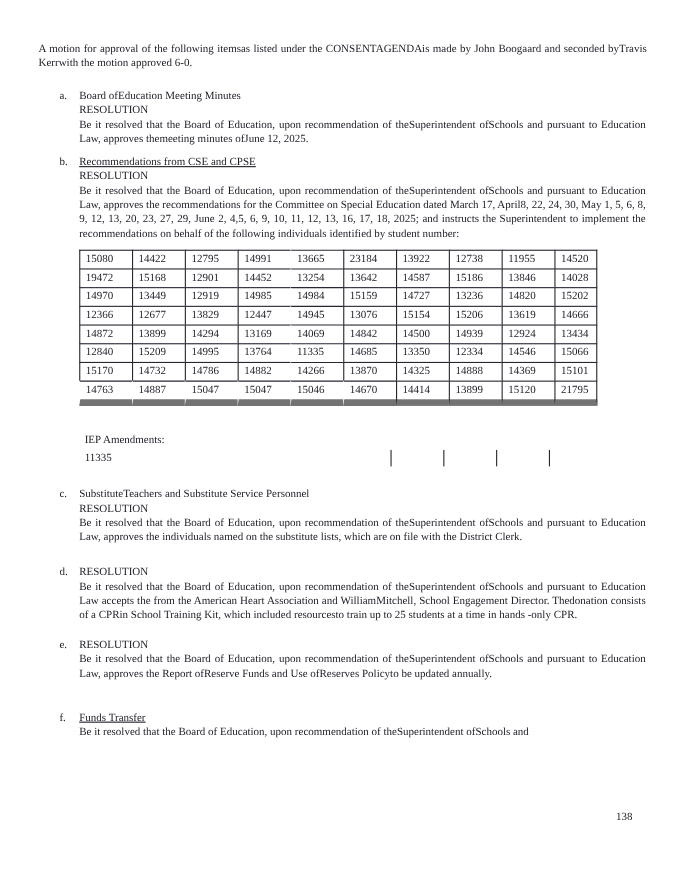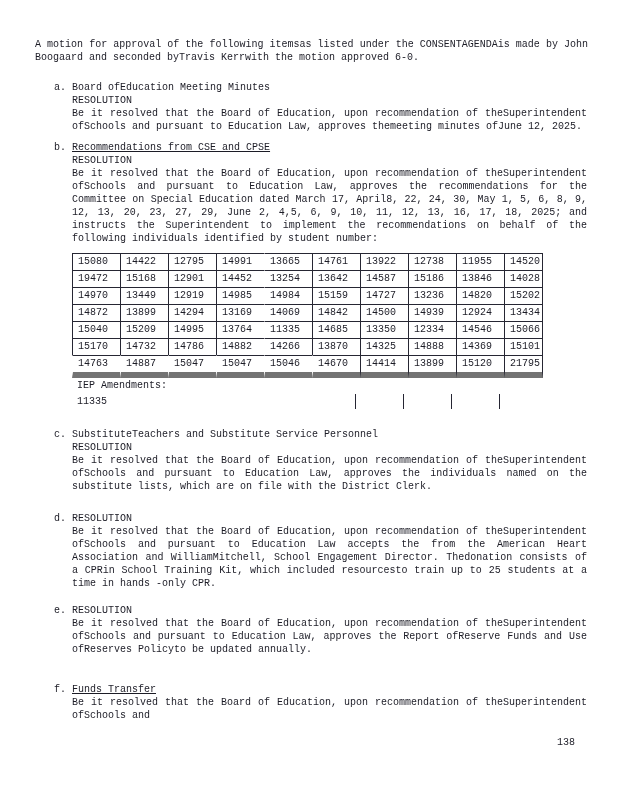--- a/index.html
+++ b/index.html
@@ -3,21 +3,21 @@
 <meta charset="utf-8">
 <style>
   html, body { margin: 0; padding: 0; background: #ffffff; }
   .page {
     position: relative;
     width: 618px;
     height: 800px;
     box-sizing: border-box;
     background: #ffffff;
     padding: 38px 30px 0 35px;
-    font-family: Liberation Mono, monospace;
+    font-family: Liberation Serif, serif;
     font-size: 10px;
     line-height: 13px;
     color: #1c1c26;
     overflow: hidden;
   }
   .intro { width: 553px; text-align: justify; }
   .section { display: flex; }
   .sec-letter { flex: none; width: 18px; margin-left: 19px; }
   .sec-content { width: 515px; }
   .sec-title { }
@@ -47,21 +47,21 @@
     border-top: 1px solid #262633;
     border-left: 1px solid #262633;
     overflow: hidden;
     white-space: nowrap;
   }
   table.stu td:last-child { border-right: 1px solid #262633; }
   table.stu tr:last-child td { border-bottom: 6px solid #737373; }
   table.stu td.no-bl { border-left-color: transparent; }
 
   .iep-block { width: 471px; }
-  .iep-label { padding-left: 5px; line-height: 15px; }
+  .iep-label { padding-left: 5px; line-height: 15px; margin-top: 24px; }
   .iep-value-row { position: relative; height: 17px; line-height: 17px; padding-left: 5px; }
   .iep-bar {
     position: absolute;
     top: 1px;
     width: 1px;
     height: 15px;
     background: #262633;
   }
   .page-number { position: absolute; top: 736px; right: 43px; }
 </style>
@@ -101,21 +101,21 @@
           <col style="width:48px">
             <col style="width:39px">
         </colgroup>
         <tbody>
             <tr>
               <td>15080</td>
               <td>14422</td>
               <td>12795</td>
               <td>14991</td>
               <td class="no-bl">13665</td>
-              <td>14761</td>
+              <td>23184</td>
               <td>13922</td>
               <td>12738</td>
               <td>11955</td>
               <td>14520</td>
             </tr>
             <tr>
               <td>19472</td>
               <td>15168</td>
               <td>12901</td>
               <td>14452</td>
@@ -132,33 +132,45 @@
               <td>12919</td>
               <td>14985</td>
               <td class="no-bl">14984</td>
               <td>15159</td>
               <td>14727</td>
               <td>13236</td>
               <td>14820</td>
               <td>15202</td>
             </tr>
             <tr>
+              <td>12366</td>
+              <td>12677</td>
+              <td>13829</td>
+              <td>12447</td>
+              <td class="no-bl">14945</td>
+              <td>13076</td>
+              <td>15154</td>
+              <td>15206</td>
+              <td>13619</td>
+              <td>14666</td>
+            </tr>
+            <tr>
               <td>14872</td>
               <td>13899</td>
               <td>14294</td>
               <td>13169</td>
               <td class="no-bl">14069</td>
               <td>14842</td>
               <td>14500</td>
               <td>14939</td>
               <td>12924</td>
               <td>13434</td>
             </tr>
             <tr>
-              <td>15040</td>
+              <td>12840</td>
               <td>15209</td>
               <td>14995</td>
               <td>13764</td>
               <td class="no-bl">11335</td>
               <td>14685</td>
               <td>13350</td>
               <td>12334</td>
               <td>14546</td>
               <td>15066</td>
             </tr>

